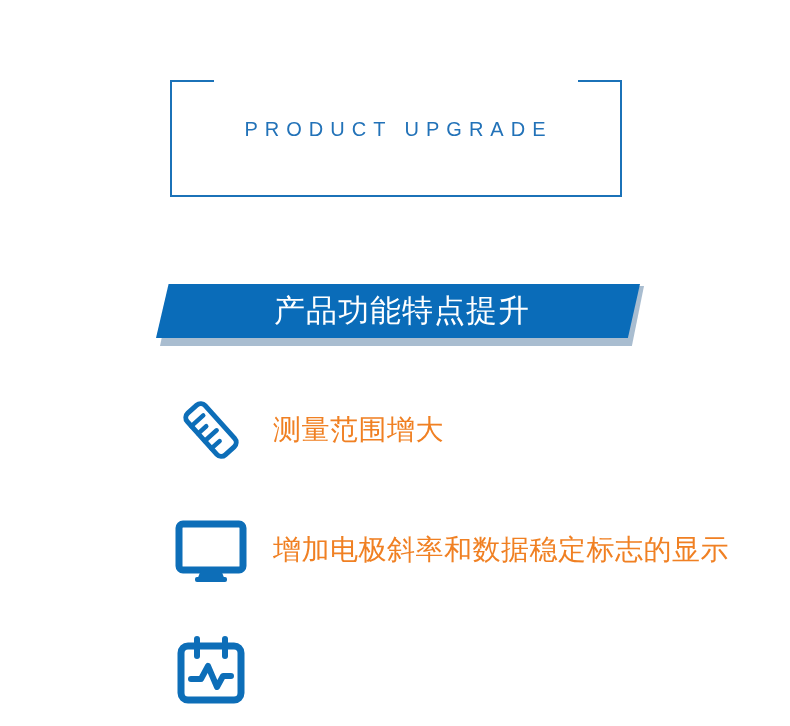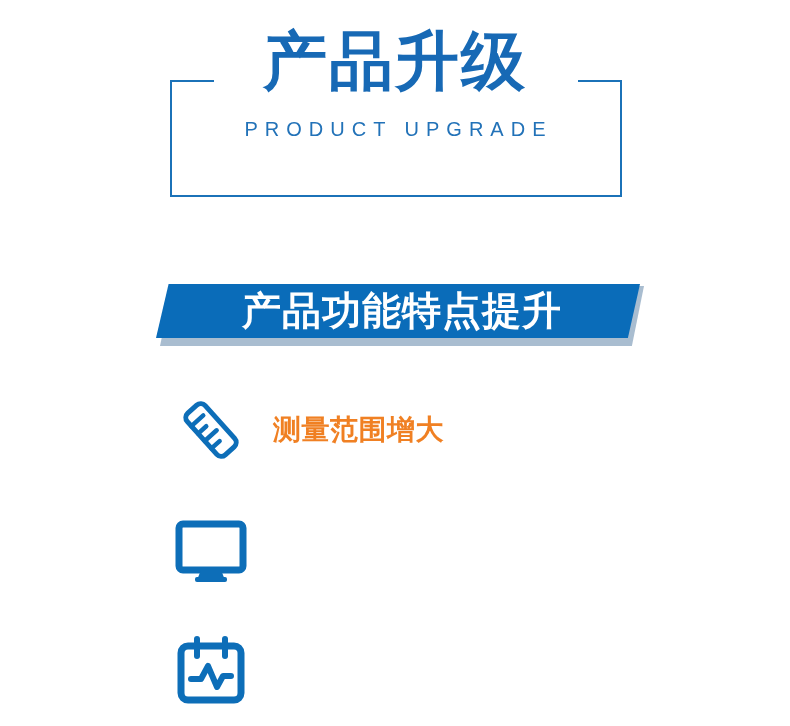--- a/index.html
+++ b/index.html
@@ -103,22 +103,22 @@
   .banner-label {
     position: absolute;
     left: 6px;
     top: 6px;
     width: 484px;
     height: 54px;
     display: flex;
     align-items: center;
     justify-content: center;
     color: #ffffff;
-    font-size: 39px;
-    font-weight: bold;
+    font-size: 31px;
+    font-weight: normal;
     letter-spacing: 1px;
     padding-left: 8px;
     box-sizing: border-box;
   }
 
   
   .features {
     position: absolute;
     left: 0;
     top: 370px;
@@ -136,32 +136,31 @@
     margin-left: 175px;
     flex: 0 0 72px;
     display: flex;
     align-items: center;
     justify-content: center;
   }
   .feature-text {
     margin-left: 26px;
     color: #f08023;
     font-size: 28px;
-    font-weight: bold;
+    font-weight: normal;
     letter-spacing: 0.5px;
     white-space: nowrap;
   }
 </style>
 </head>
 <body>
 
 <div class="header">
   <div class="header-frame"></div>
   <div class="header-frame-gap"></div>
-  <div class="header-title">产品升级</div>
   <div class="header-subtitle">PRODUCT UPGRADE</div>
 </div>
 
 <div class="banner-wrap">
   <div class="banner-shadow"></div>
   <div class="banner-shape"></div>
   <div class="banner-label">产品功能特点提升</div>
 </div>
 
 <div class="features">
@@ -182,20 +181,21 @@
   </div>
 
   <div class="feature-row">
     <div class="feature-icon">
       <svg width="72" height="72" viewBox="0 0 72 72" aria-hidden="true">
         <rect x="4" y="10" width="64" height="46" rx="4" ry="4" fill="none" stroke="#0d6eb8" stroke-width="7"></rect>
         <polygon points="26,56 46,56 50,66 22,66" fill="#0d6eb8"></polygon>
         <rect x="20" y="63" width="32" height="5" rx="2" fill="#0d6eb8"></rect>
       </svg>
     </div>
+    <div class="feature-text">增加电极斜率和数据稳定标志的显示</div>
   </div>
 
   <div class="feature-row">
     <div class="feature-icon">
       <svg width="72" height="72" viewBox="0 0 72 72" aria-hidden="true">
         <rect x="6" y="12" width="60" height="54" rx="7" ry="7" fill="none" stroke="#0d6eb8" stroke-width="7"></rect>
         <line x1="22" y1="5" x2="22" y2="22" stroke="#0d6eb8" stroke-width="6" stroke-linecap="round"></line>
         <line x1="50" y1="5" x2="50" y2="22" stroke="#0d6eb8" stroke-width="6" stroke-linecap="round"></line>
         <polyline points="16,45 26,45 33,32 42,53 48,42 56,42" fill="none" stroke="#0d6eb8" stroke-width="6" stroke-linecap="round" stroke-linejoin="round"></polyline>
       </svg>

